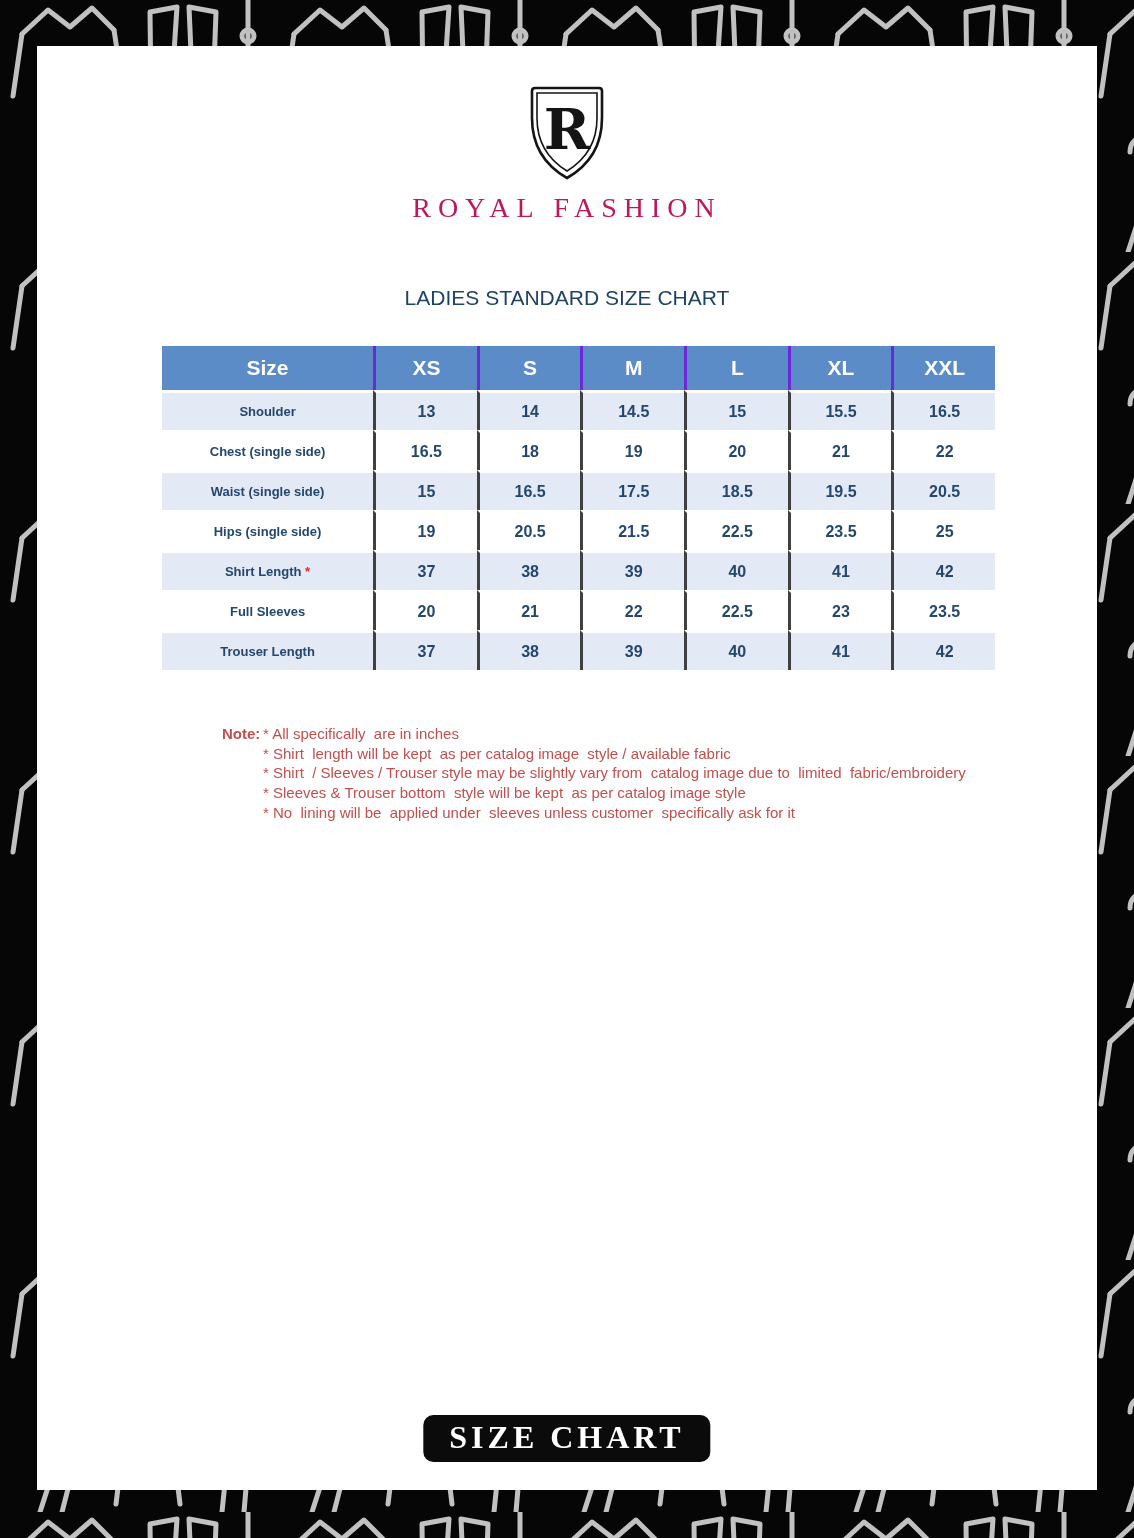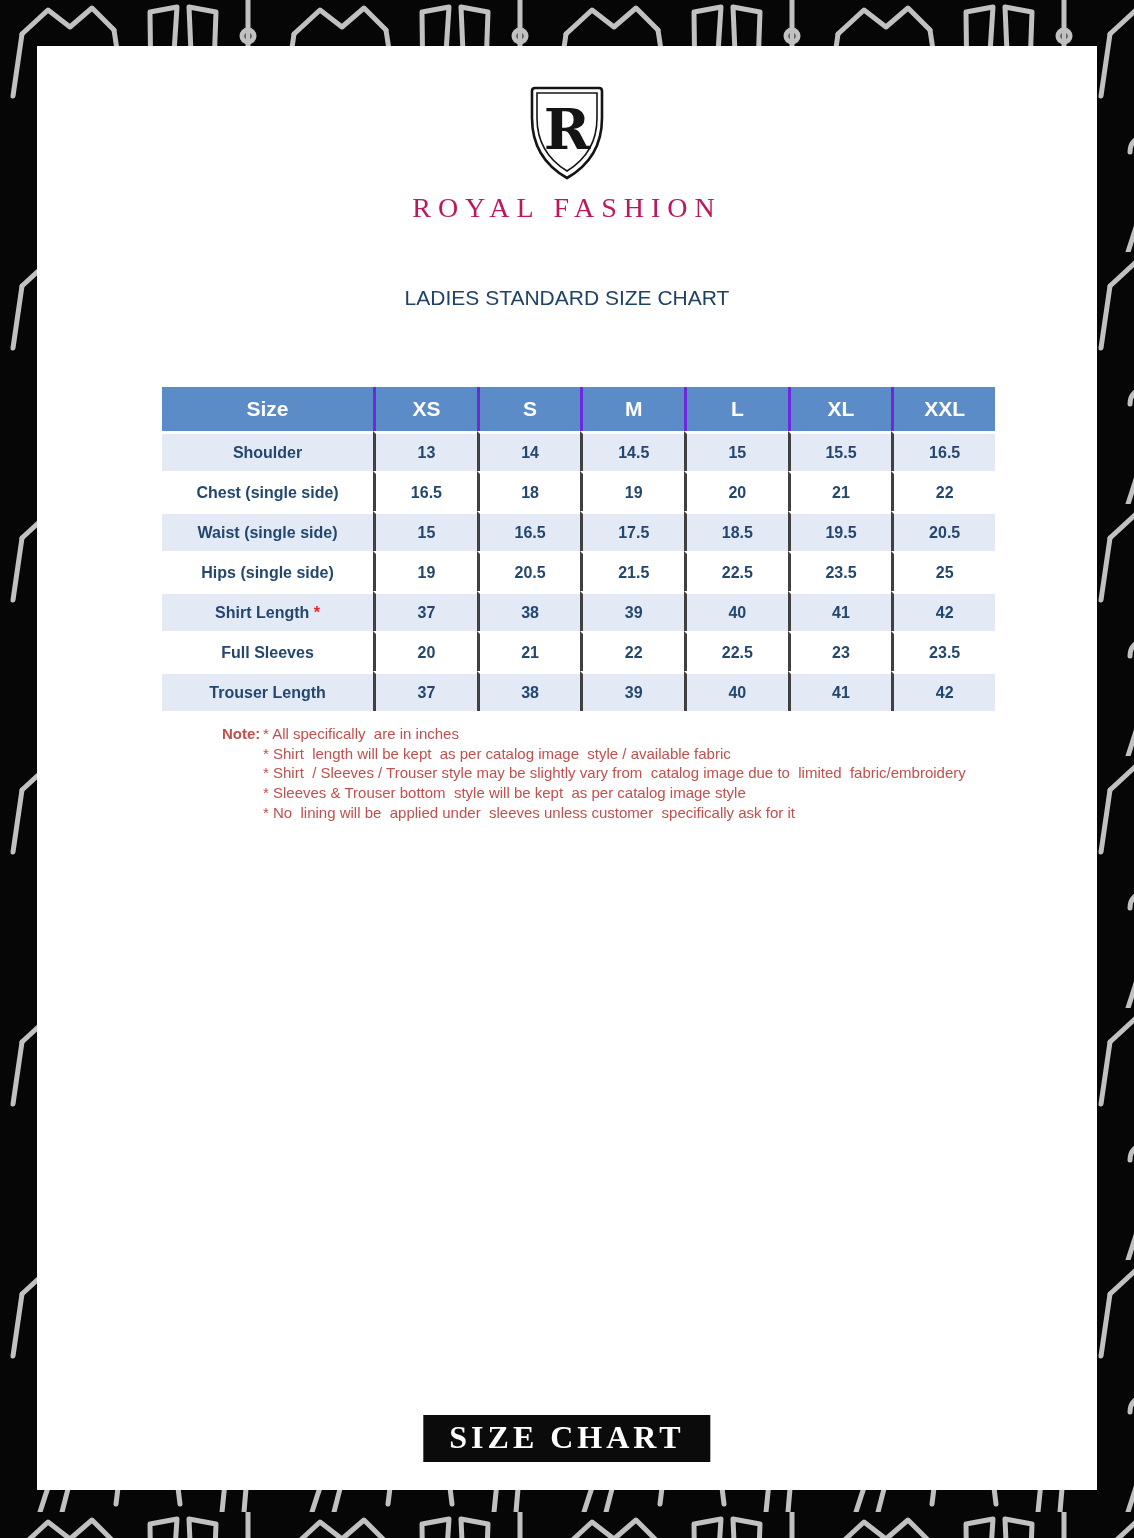--- a/index.html
+++ b/index.html
@@ -28,50 +28,50 @@
     position:absolute;top:146px;width:100%;text-align:center;
     font-family:"Liberation Serif", serif;
     font-size:28px;letter-spacing:7px;color:#be185d;
   }
   .chart-title{
     position:absolute;top:240px;width:100%;text-align:center;
     font-size:21px;font-weight:normal;color:var(--title-navy);
   }
   table.size-table{
     position:absolute;left:125px;top:300px;width:833px;
-    border-collapse:separate;border-spacing:0;table-layout:fixed;margin-top:41px;
+    border-collapse:separate;border-spacing:0;table-layout:fixed;
   }
   table.size-table th{
     background:var(--header-blue);color:#fff;
     font-size:21px;font-weight:bold;height:44px;text-align:center;
     border-left:3px solid #6d28d9;
   }
   table.size-table th:first-child{border-left:none;}
   table.size-table td{
     height:40px;text-align:center;vertical-align:middle;
     font-size:16px;font-weight:bold;color:var(--text-navy);
     border-left:3px solid #404040;border-top:3px solid #fff;
     background:#ffffff;
   }
-  table.size-table td:first-child{border-left:none;font-size:16px;}
+  table.size-table td:first-child{border-left:none;font-size:13px;}
   table.size-table tr.light td{background:var(--row-light);}
   .ast{color:var(--asterisk-red);font-weight:bold;}
   .notes{
     position:absolute;left:185px;top:678px;
     font-size:15px;color:var(--note-red);
   }
   .note-row{display:flex;line-height:19.7px;}
   .note-label{flex:none;width:41px;font-weight:bold;}
   .note-text{white-space:pre-wrap;}
   .banner{
     position:absolute;top:1369px;left:50%;transform:translateX(-50%);
     background:#0b0b0b;color:#ffffff;
     font-family:"Liberation Serif", serif;
     font-size:32px;font-weight:bold;letter-spacing:4px;
-    padding:4px 26px 6px 26px;white-space:nowrap;
+    padding:4px 26px 6px 26px;white-space:nowrap;border-radius:10px;
   }
 </style>
 </head>
 <body>
 
 <svg class="pattern-svg" xmlns="http://www.w3.org/2000/svg">
   <defs>
     <pattern id="cloth" width="272" height="252" patternUnits="userSpaceOnUse">
       <g stroke="#d2d2d2" stroke-width="5" fill="none" stroke-linejoin="round" stroke-linecap="round" opacity="0.92">
 

